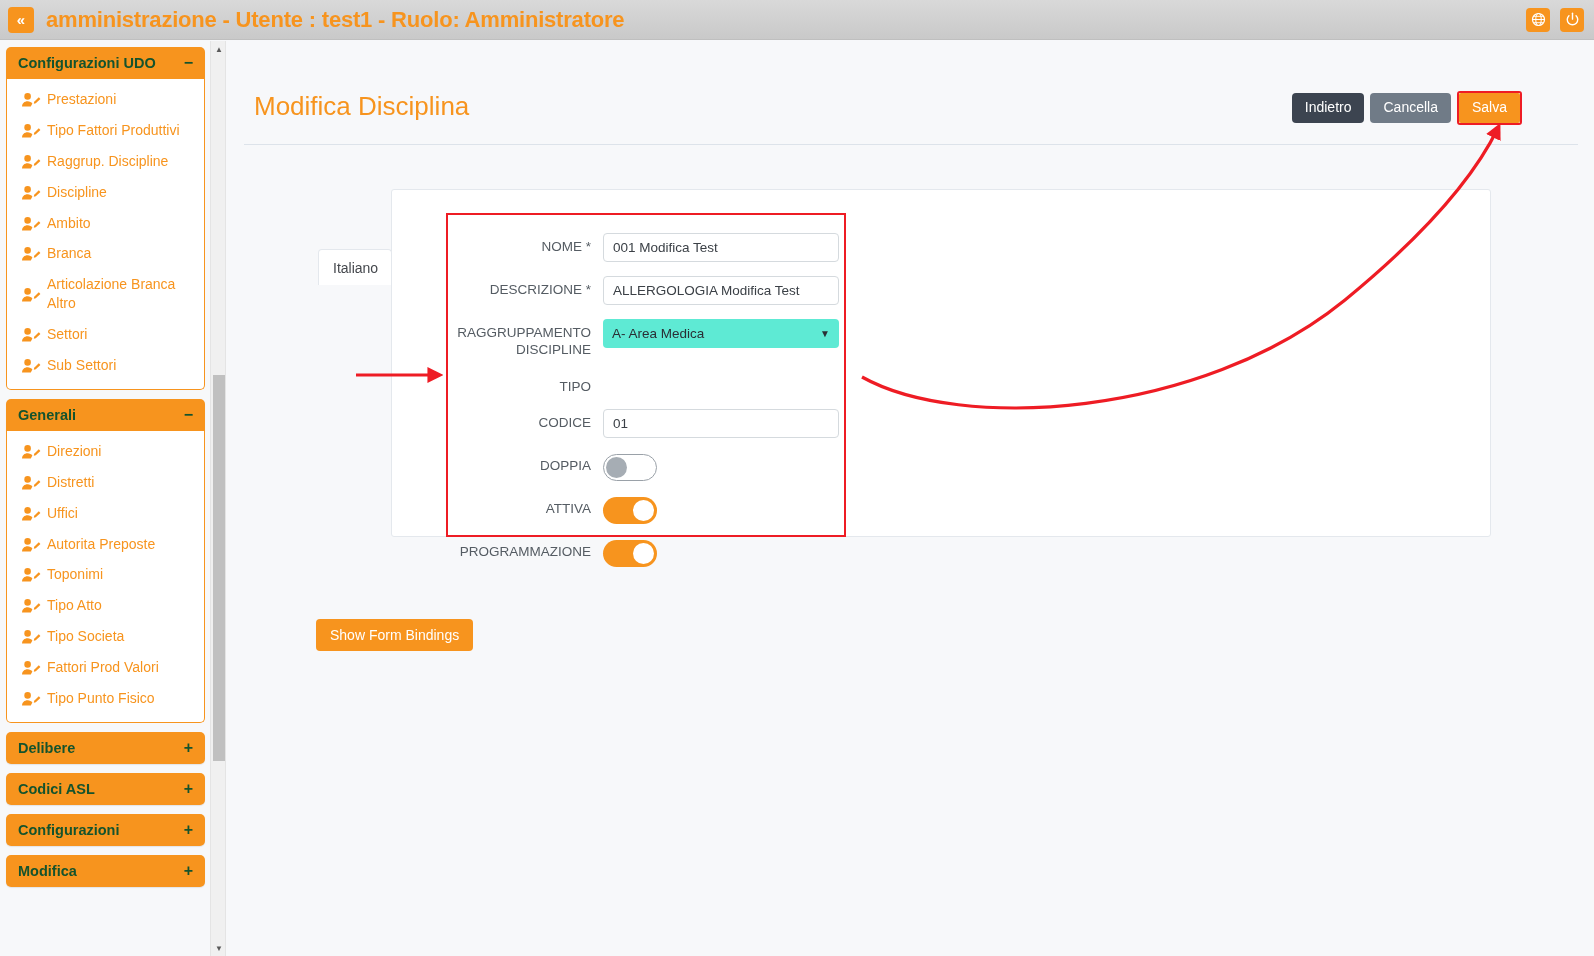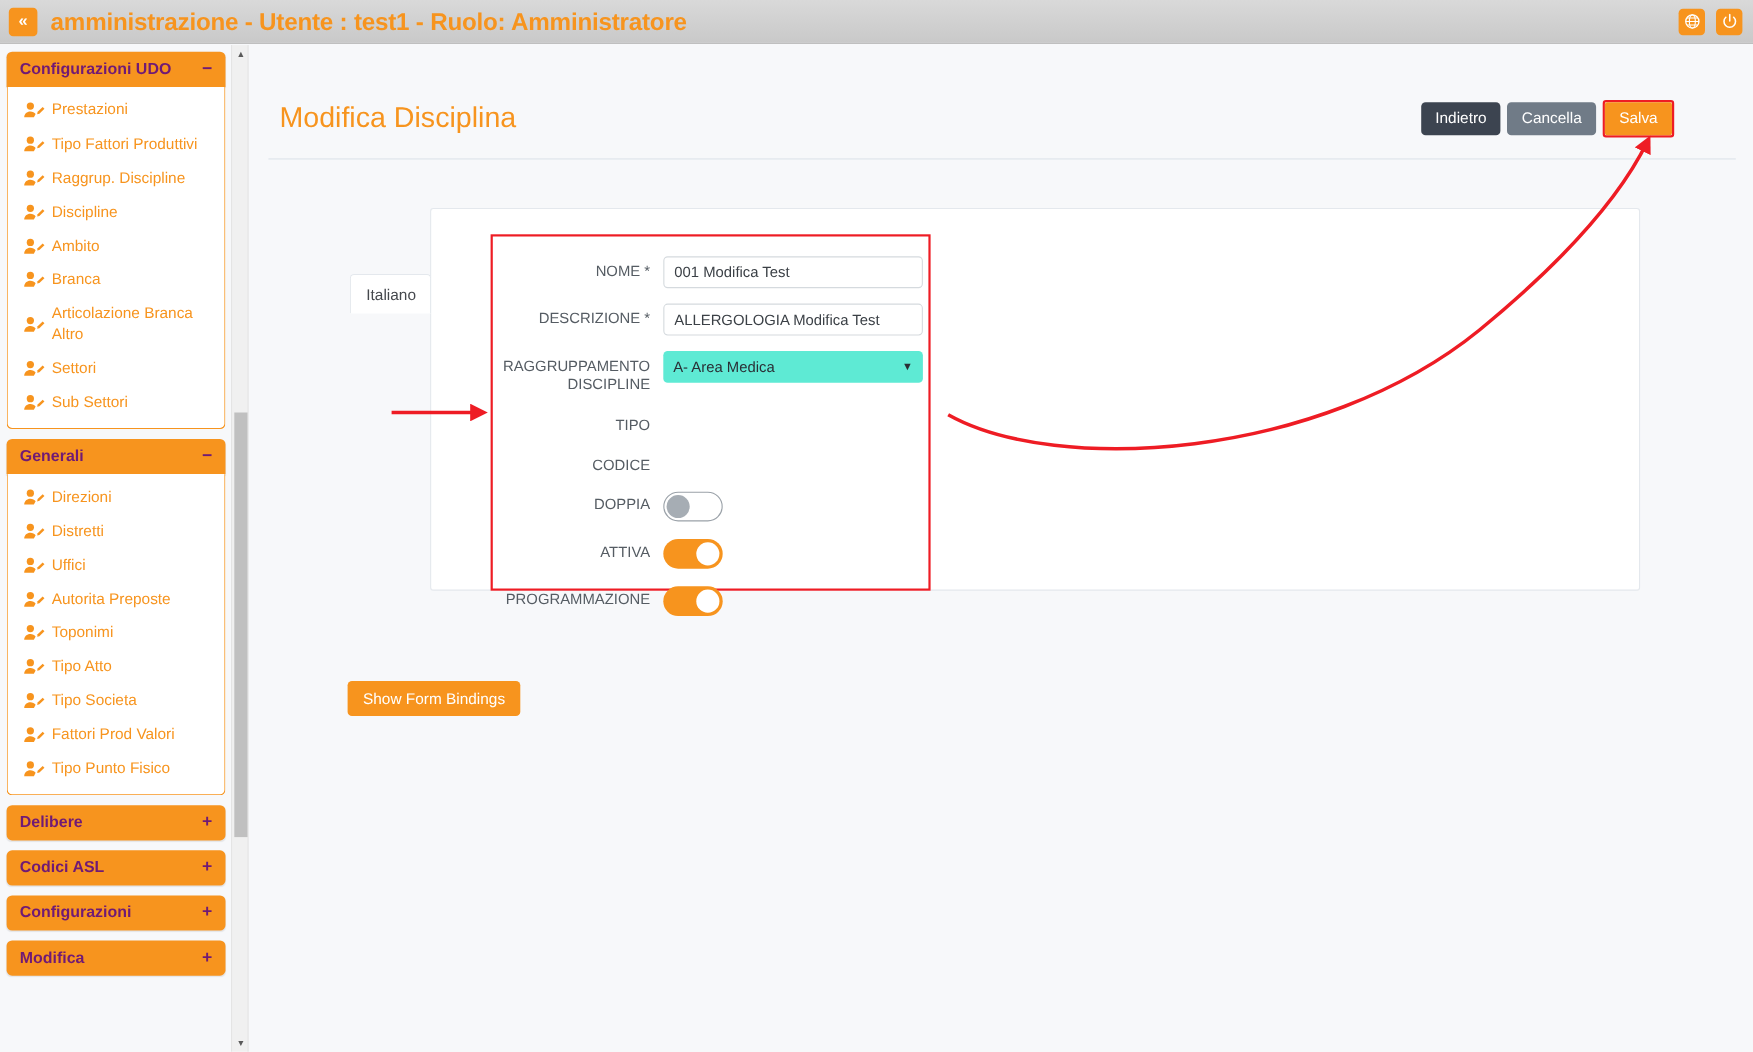--- a/index.html
+++ b/index.html
@@ -48,21 +48,21 @@
   #sidebar {
     position: absolute; left: 0; top: 41px;
     width: 210px; height: 915px;
     background: #f7f8fa;
     overflow: hidden;
     padding: 6px 5px 0 6px;
   }
   .accordion-group { margin-bottom: 9px; }
   .group-header {
     background: #f7941e;
-    color: #701a75;
+    color: #14532d;
     font-size: 14.5px; font-weight: bold;
     padding: 8px 12px;
     border-radius: 5px;
     display: flex; align-items: center; justify-content: space-between;
     cursor: pointer;
     box-shadow: 0 1px 1px rgba(0,0,0,0.08);
   }
   .group-header.open {
     border-radius: 5px 5px 0 0;
   }
@@ -533,20 +533,21 @@
               <span>A- Area Medica</span>
               <span class="caret">▼</span>
             </div>
           </div>
         </div>
         <div class="form-row">
           <div class="form-label">TIPO</div>
         </div>
         <div class="form-row">
           <div class="form-label">CODICE</div>
+          <div class="form-control"><input class="txt" type="text" value="01" style=""></div>
         </div>
         <div class="form-row">
           <div class="form-label">DOPPIA</div>
           <div class="form-control">
             <div class="switch off">
               <span class="knob"></span>
             </div>
           </div>
         </div>
         <div class="form-row">

